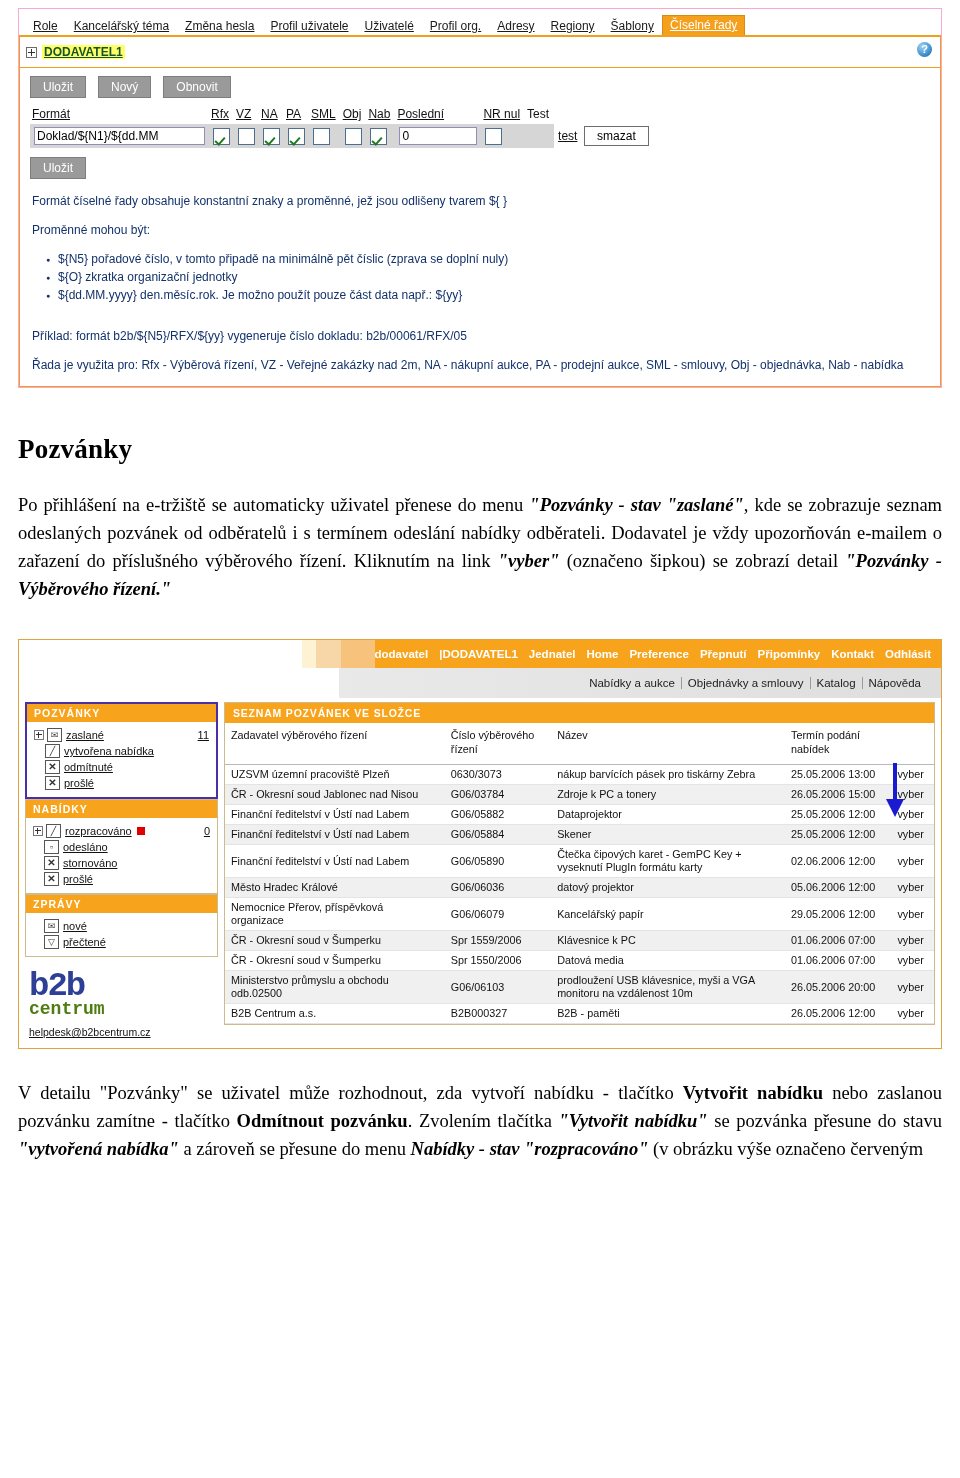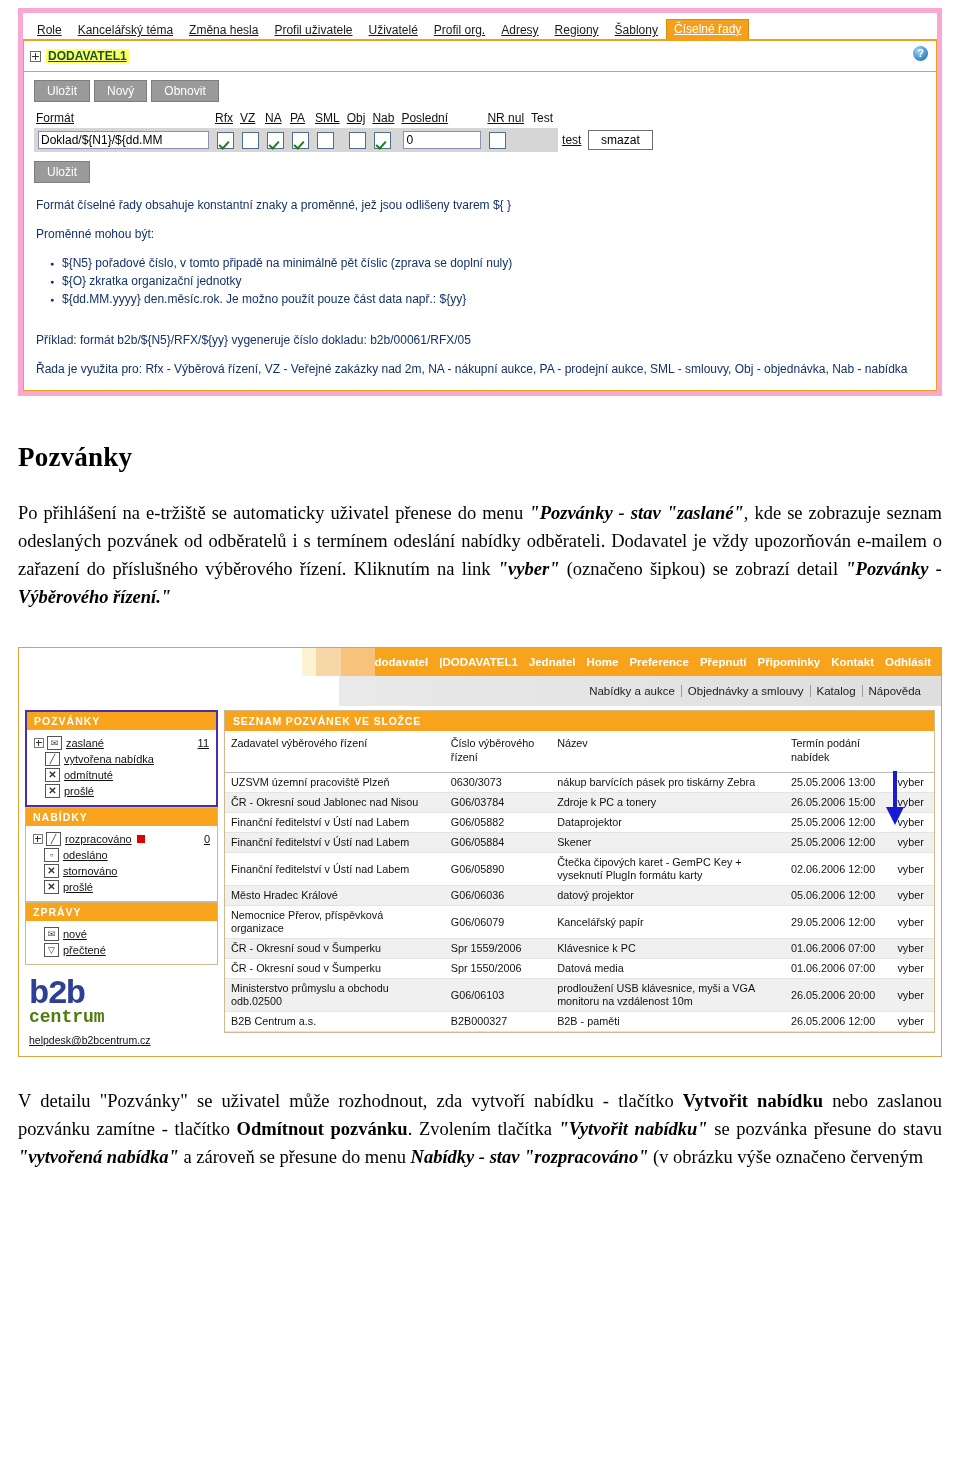--- a/index.html
+++ b/index.html
@@ -9,21 +9,21 @@
     background:#ffffff;
     font-family:"Liberation Serif", serif;
     color:#000;
     -webkit-font-smoothing:none;
   }
   .page{width:960px;position:relative;}
 
   
   .shot1{
     margin:8px 18px 0 18px;
-    border:5px solid #f9a8d4;
+    border:1px solid #f9a8d4;
     background:#ffffff;
     font-family:"Liberation Sans", sans-serif;
     position:relative;
   }
   .tabbar{
     display:flex;
     align-items:flex-end;
     gap:0px;
     padding:4px 6px 0 6px;
     background:#ffffff;
@@ -86,21 +86,21 @@
     background:radial-gradient(circle at 35% 30%, #9fd3f3, #2a7fc4 75%);
     color:#fff;font-size:11px;font-weight:bold;
     text-align:center;line-height:15px;
     font-family:"Liberation Sans",sans-serif;
     cursor:pointer;
   }
   .formbody{
     background:#fff;padding:8px 10px 10px 10px;
     border:1px solid #f2a01a;border-top:none;
   }
-  .btnrow{display:flex;gap:4px;margin-bottom:8px;}
+  .btnrow{display:flex;gap:12px;margin-bottom:8px;}
   .gbtn{
     background:#9a9a9a;
     color:#ffffff;
     border:1px solid #7d7d7d;
     font-size:12px;
     padding:3px 12px;
     font-family:"Liberation Sans",sans-serif;
     cursor:pointer;
     line-height:14px;
   }

